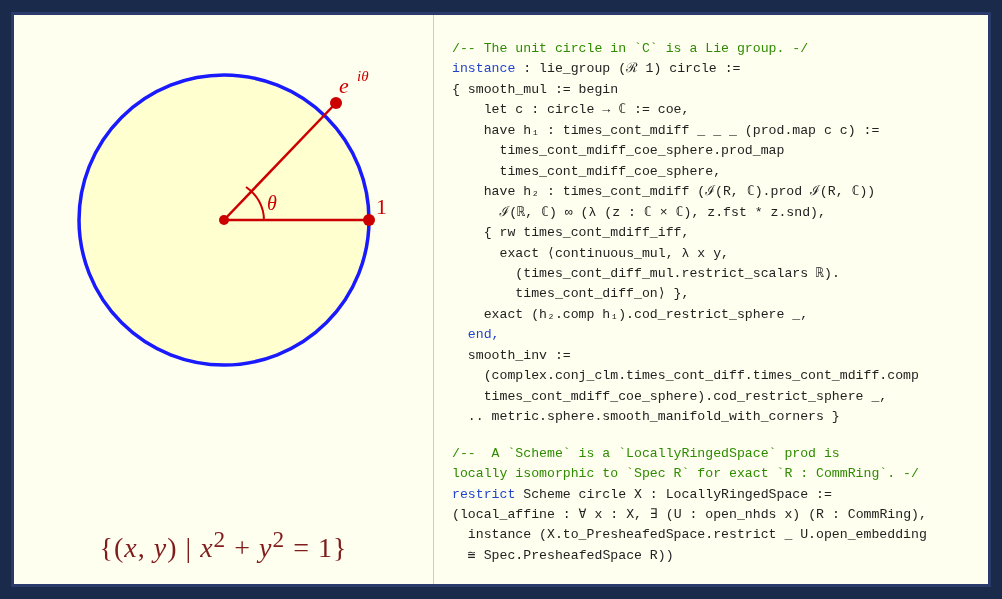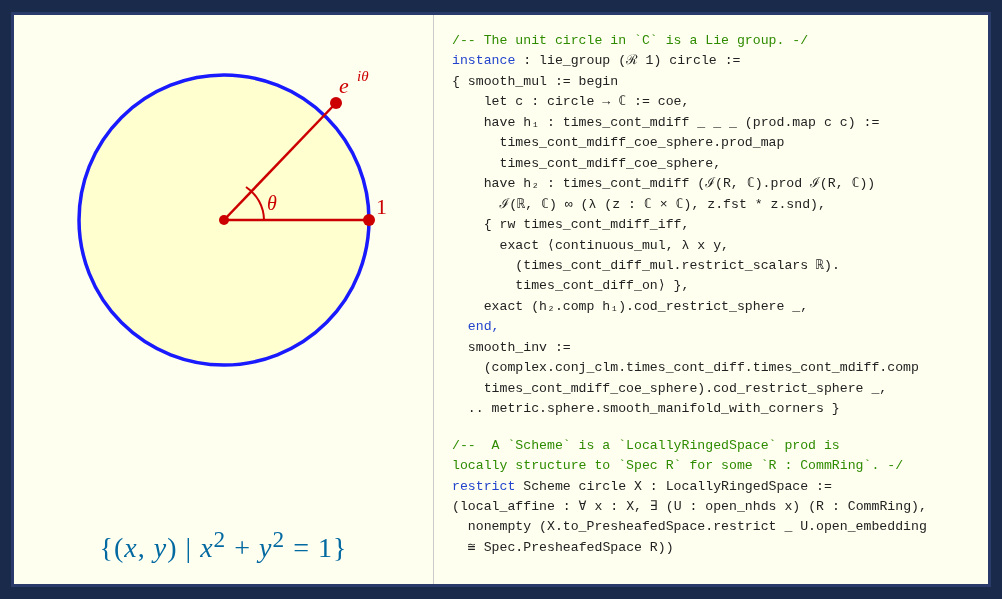--- a/index.html
+++ b/index.html
@@ -32,32 +32,33 @@
       border-right: 1px solid #ccc;
     }
     .circle-diagram {
       width: 370px;
       height: 370px;
       position: relative;
     }
     .math-formula {
       font-family: Georgia, 'Times New Roman', serif;
       font-size: 28px;
-      color: #0369a1;
+      color: #7f1d1d;
       text-align: center;
       padding: 10px 0 0 0;
       letter-spacing: 1px;
     }
     .right-panel {
       flex: 1;
       padding: 16px 18px 16px 18px;
       overflow: hidden;
       display: flex;
       flex-direction: column;
       gap: 0;
+      margin-top: 8px;
     }
     .code-block {
       font-family: 'Courier New', Courier, monospace;
       font-size: 13.2px;
       line-height: 1.55;
       white-space: pre;
       flex-shrink: 0;
     }
     .divider {
       height: 16px;
@@ -123,19 +124,19 @@
 <span class="c-default">    exact (h₂.comp h₁).cod_restrict_sphere _,</span>
 <span class="c-keyword">  end,</span>
 <span class="c-default">  smooth_inv :=</span>
 <span class="c-default">    (complex.conj_clm.times_cont_diff.times_cont_mdiff.comp</span>
 <span class="c-default">    times_cont_mdiff_coe_sphere).cod_restrict_sphere _,</span>
 <span class="c-default">  .. metric.sphere.smooth_manifold_with_corners }</span></div>
 
     <div class="divider"></div>
 
     <div class="code-block"><span class="c-comment">/--  A `Scheme` is a `LocallyRingedSpace` prod is</span>
-<span class="c-comment">locally structure to `Spec R` for some `R : CommRing`. -/</span>
+<span class="c-comment">locally isomorphic to `Spec R` for exact `R : CommRing`. -/</span>
 <span class="c-keyword">restrict</span><span class="c-default"> Scheme circle X : LocallyRingedSpace :=</span>
 <span class="c-default">(local_affine : ∀ x : X, ∃ (U : open_nhds x) (R : CommRing),</span>
-<span class="c-default">  nonempty (X.to_PresheafedSpace.restrict _ U.open_embedding</span>
+<span class="c-default">  instance (X.to_PresheafedSpace.restrict _ U.open_embedding</span>
 <span class="c-default">  ≅ Spec.PresheafedSpace R))</span></div>
   </div>
 </div>
 
 </body></html>

